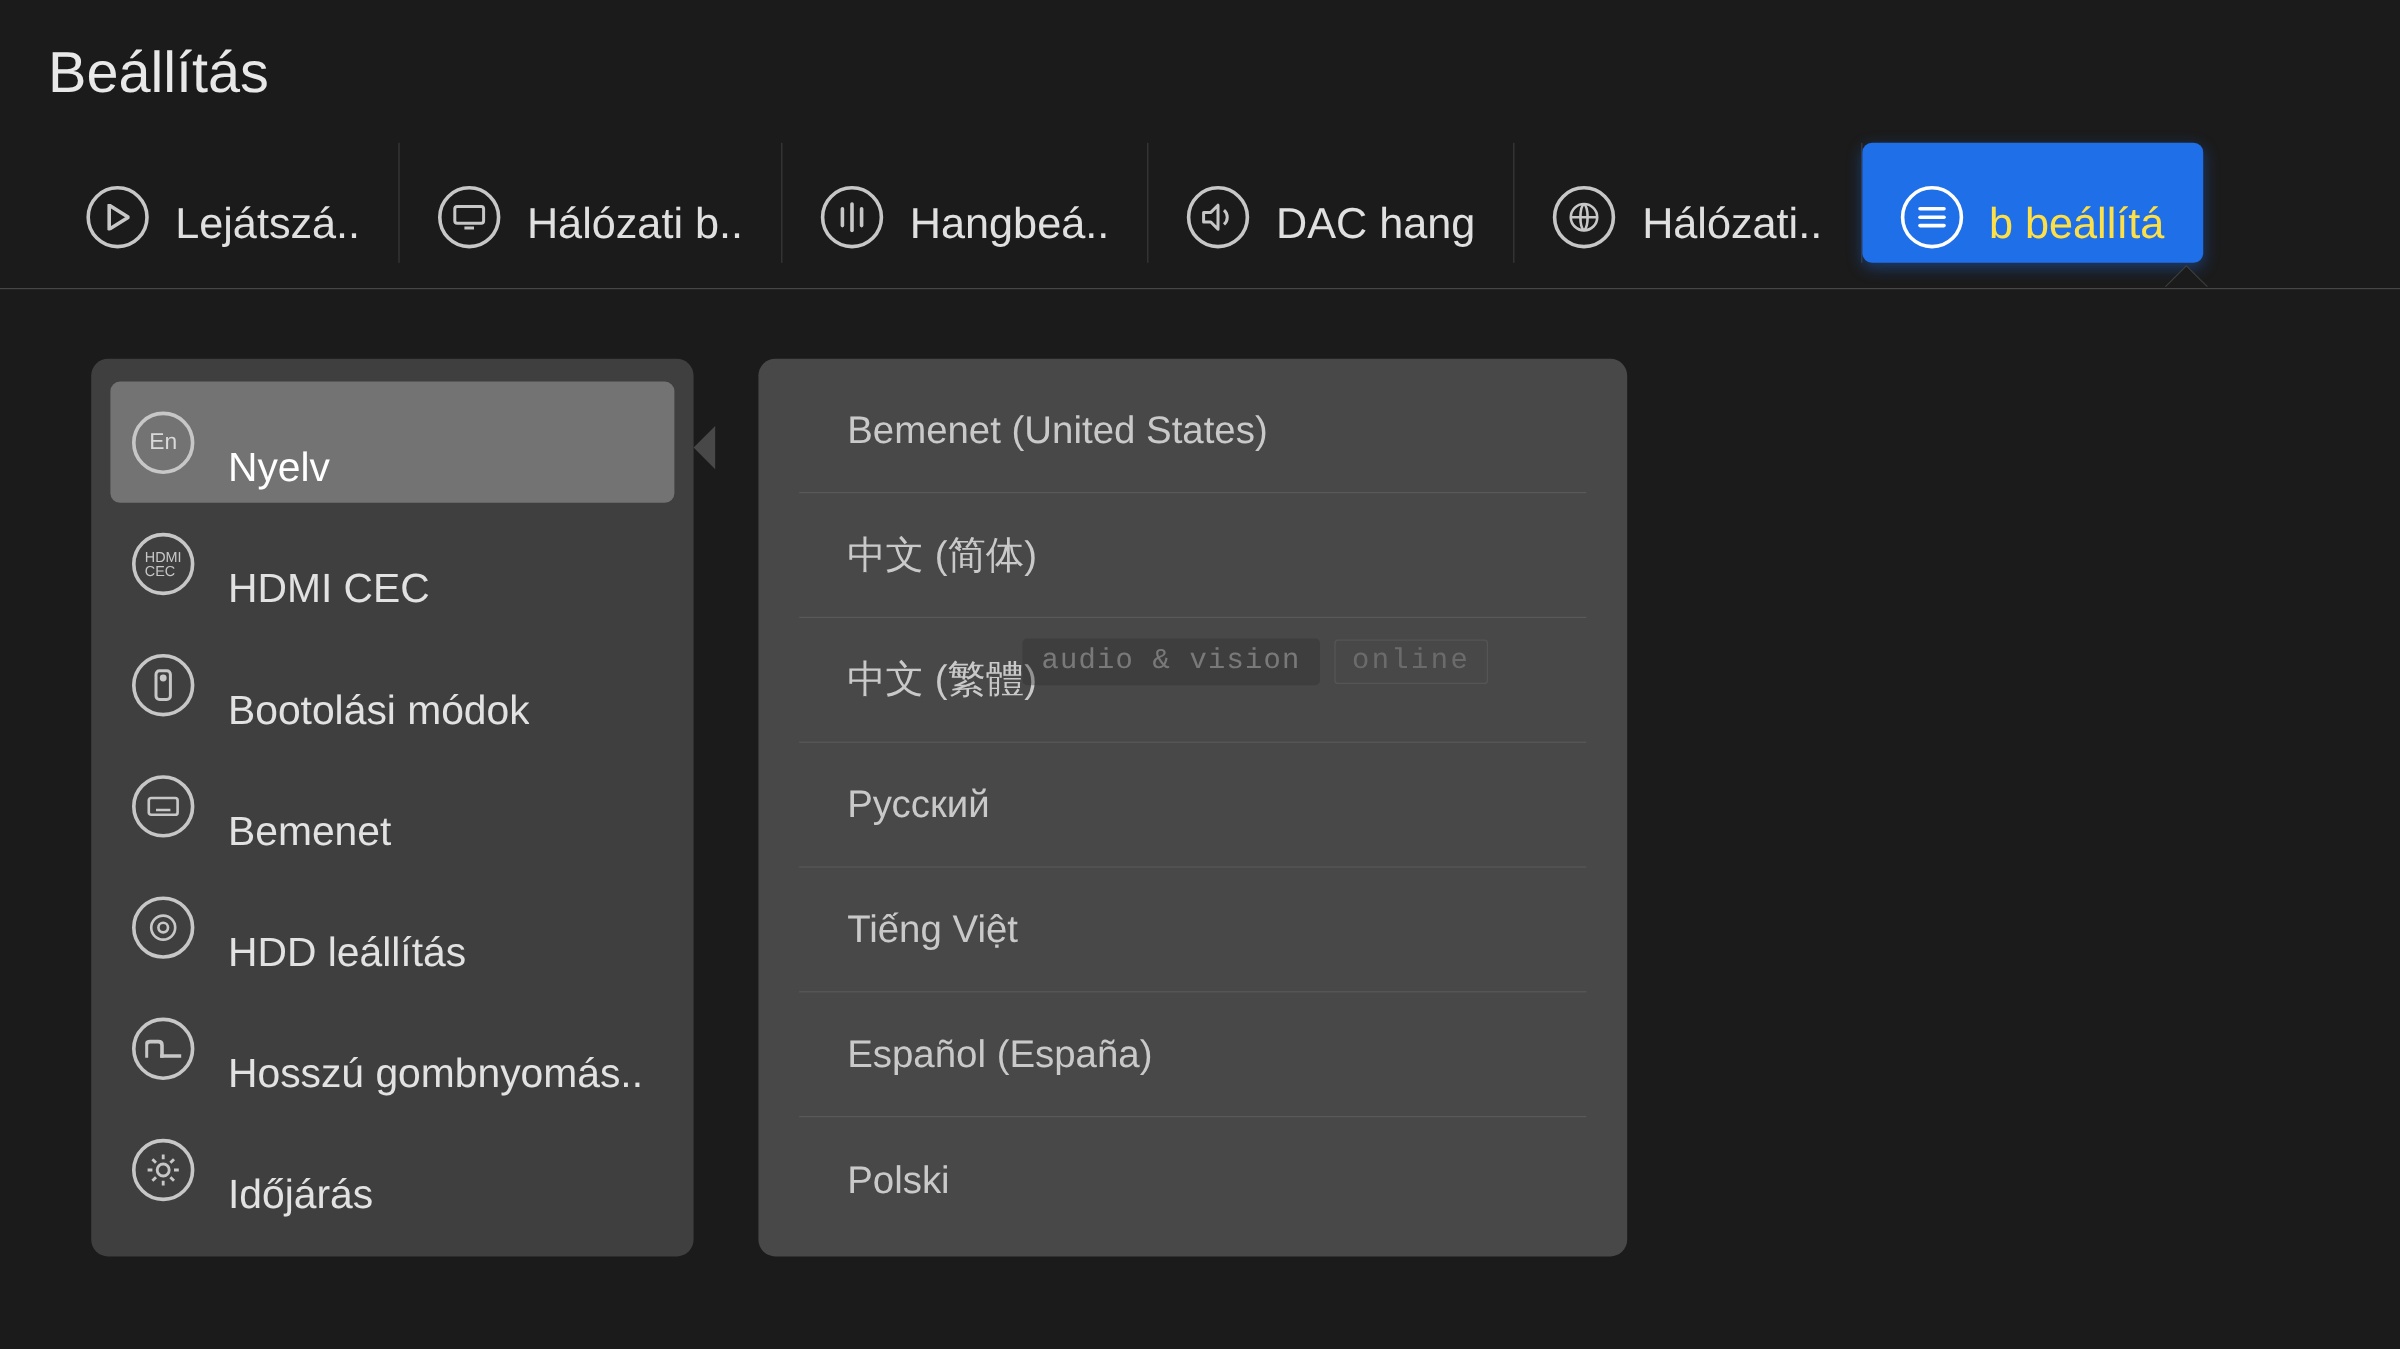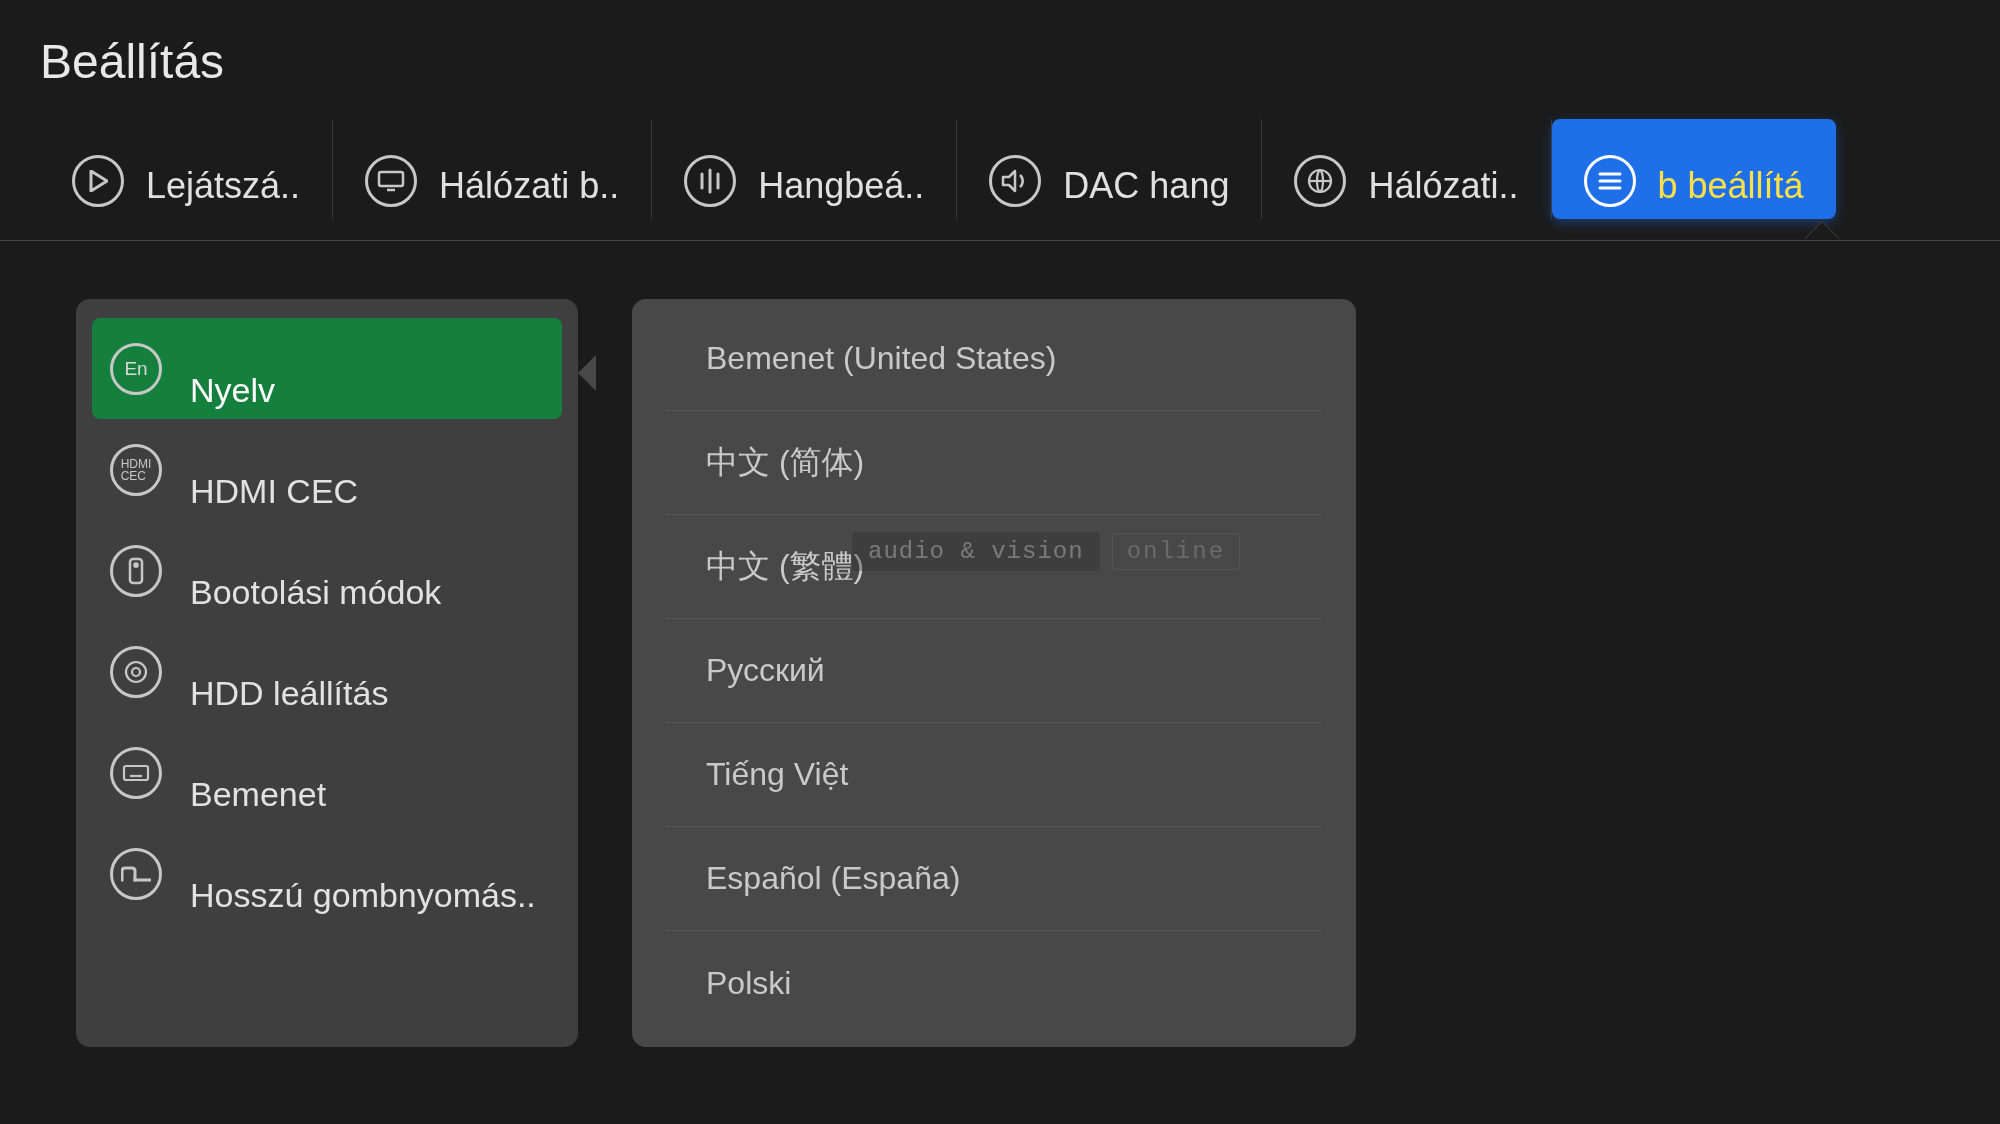--- a/index.html
+++ b/index.html
@@ -60,21 +60,21 @@
     .side-panel {
       width:502px; height:748px; background:#3f3f3f; border-radius:14px;
       padding:19px 16px; display:flex; flex-direction:column; gap:0;
       position:relative;
     }
     .side-item {
       display:flex; align-items:center; gap:28px;
       height:101px; padding:0 18px; border-radius:8px;
       cursor:pointer;
     }
-    .side-item.selected { background:#15803d; }
+    .side-item.selected { background:#737373; }
     .side-item .side-label {
       font-size:34px; color:#e2e2e2; white-space:nowrap; overflow:hidden;
       text-overflow:ellipsis;
       margin-top:44px;
     }
     .side-item.selected .side-label { color:#fff; }
 
     .panel-pointer {
       position:absolute; top:56px; right:-18px;
       width:0; height:0;
@@ -208,56 +208,72 @@
     </div>
 
     <div class="side-item">
       <span class="icon-ring">
         <svg width="18" height="28" viewBox="0 0 18 28" fill="none" stroke="#c7c7c7" stroke-width="2.5">
           <rect x="3" y="2" width="12" height="24" rx="3"></rect>
             <circle cx="9" cy="8" r="1.6" fill="#c7c7c7"></circle>
         </svg>
       </span>
       <span class="side-label">Bootolási módok</span>
-    </div>
-
-    <div class="side-item">
-      <span class="icon-ring">
-        <svg width="26" height="26" viewBox="0 0 26 26" fill="none" stroke="#c7c7c7" stroke-width="2.2">
-          <circle cx="13" cy="13" r="10"></circle>
-            <circle cx="13" cy="13" r="4"></circle>
-        </svg>
-      </span>
-      <span class="side-label">HDD leállítás</span>
     </div>
 
     <div class="side-item">
       <span class="icon-ring">
         <svg width="28" height="18" viewBox="0 0 28 18" fill="none" stroke="#c7c7c7" stroke-width="2.2">
           <rect x="2" y="2" width="24" height="14" rx="2"></rect>
           <line x1="6" y1="7" x2="6" y2="7"></line>
             <line x1="11" y1="7" x2="11" y2="7"></line>
           <line x1="16" y1="7" x2="16" y2="7"></line>
             <line x1="21" y1="7" x2="21" y2="7"></line>
           <line x1="8" y1="12" x2="20" y2="12"></line>
         </svg>
       </span>
       <span class="side-label">Bemenet</span>
     </div>
 
     <div class="side-item">
       <span class="icon-ring">
+        <svg width="26" height="26" viewBox="0 0 26 26" fill="none" stroke="#c7c7c7" stroke-width="2.2">
+          <circle cx="13" cy="13" r="10"></circle>
+            <circle cx="13" cy="13" r="4"></circle>
+        </svg>
+      </span>
+      <span class="side-label">HDD leállítás</span>
+    </div>
+
+    <div class="side-item">
+      <span class="icon-ring">
         <svg width="30" height="18" viewBox="0 0 30 18" fill="none" stroke="#c7c7c7" stroke-width="3" stroke-linecap="square">
           <path d="M1 15 L1 6 Q1 3 4 3 L11 3 Q14 3 14 6 L14 15"></path>
             <line x1="14" y1="15" x2="30" y2="15"></line>
         </svg>
       </span>
       <span class="side-label">Hosszú gombnyomás..</span>
     </div>
 
+    <div class="side-item">
+      <span class="icon-ring">
+        <svg width="28" height="28" viewBox="0 0 28 28" fill="none" stroke="#c7c7c7" stroke-width="2.4">
+          <circle cx="14" cy="14" r="5"></circle>
+          <line x1="14" y1="1" x2="14" y2="5"></line>
+            <line x1="14" y1="23" x2="14" y2="27"></line>
+          <line x1="1" y1="14" x2="5" y2="14"></line>
+            <line x1="23" y1="14" x2="27" y2="14"></line>
+          <line x1="5" y1="5" x2="8" y2="8"></line>
+            <line x1="20" y1="20" x2="23" y2="23"></line>
+          <line x1="20" y1="8" x2="23" y2="5"></line>
+            <line x1="5" y1="23" x2="8" y2="20"></line>
+        </svg>
+      </span>
+      <span class="side-label">Időjárás</span>
+    </div>
   </div>
 
   <div class="lang-panel">
     <div class="lang-item">Bemenet (United States)</div>
     <div class="lang-item">中文 (简体)</div>
     <div class="lang-item">中文 (繁體)</div>
     <div class="lang-item">Русский</div>
     <div class="lang-item">Tiếng Việt</div>
     <div class="lang-item">Español (España)</div>
     <div class="lang-item">Polski</div>

